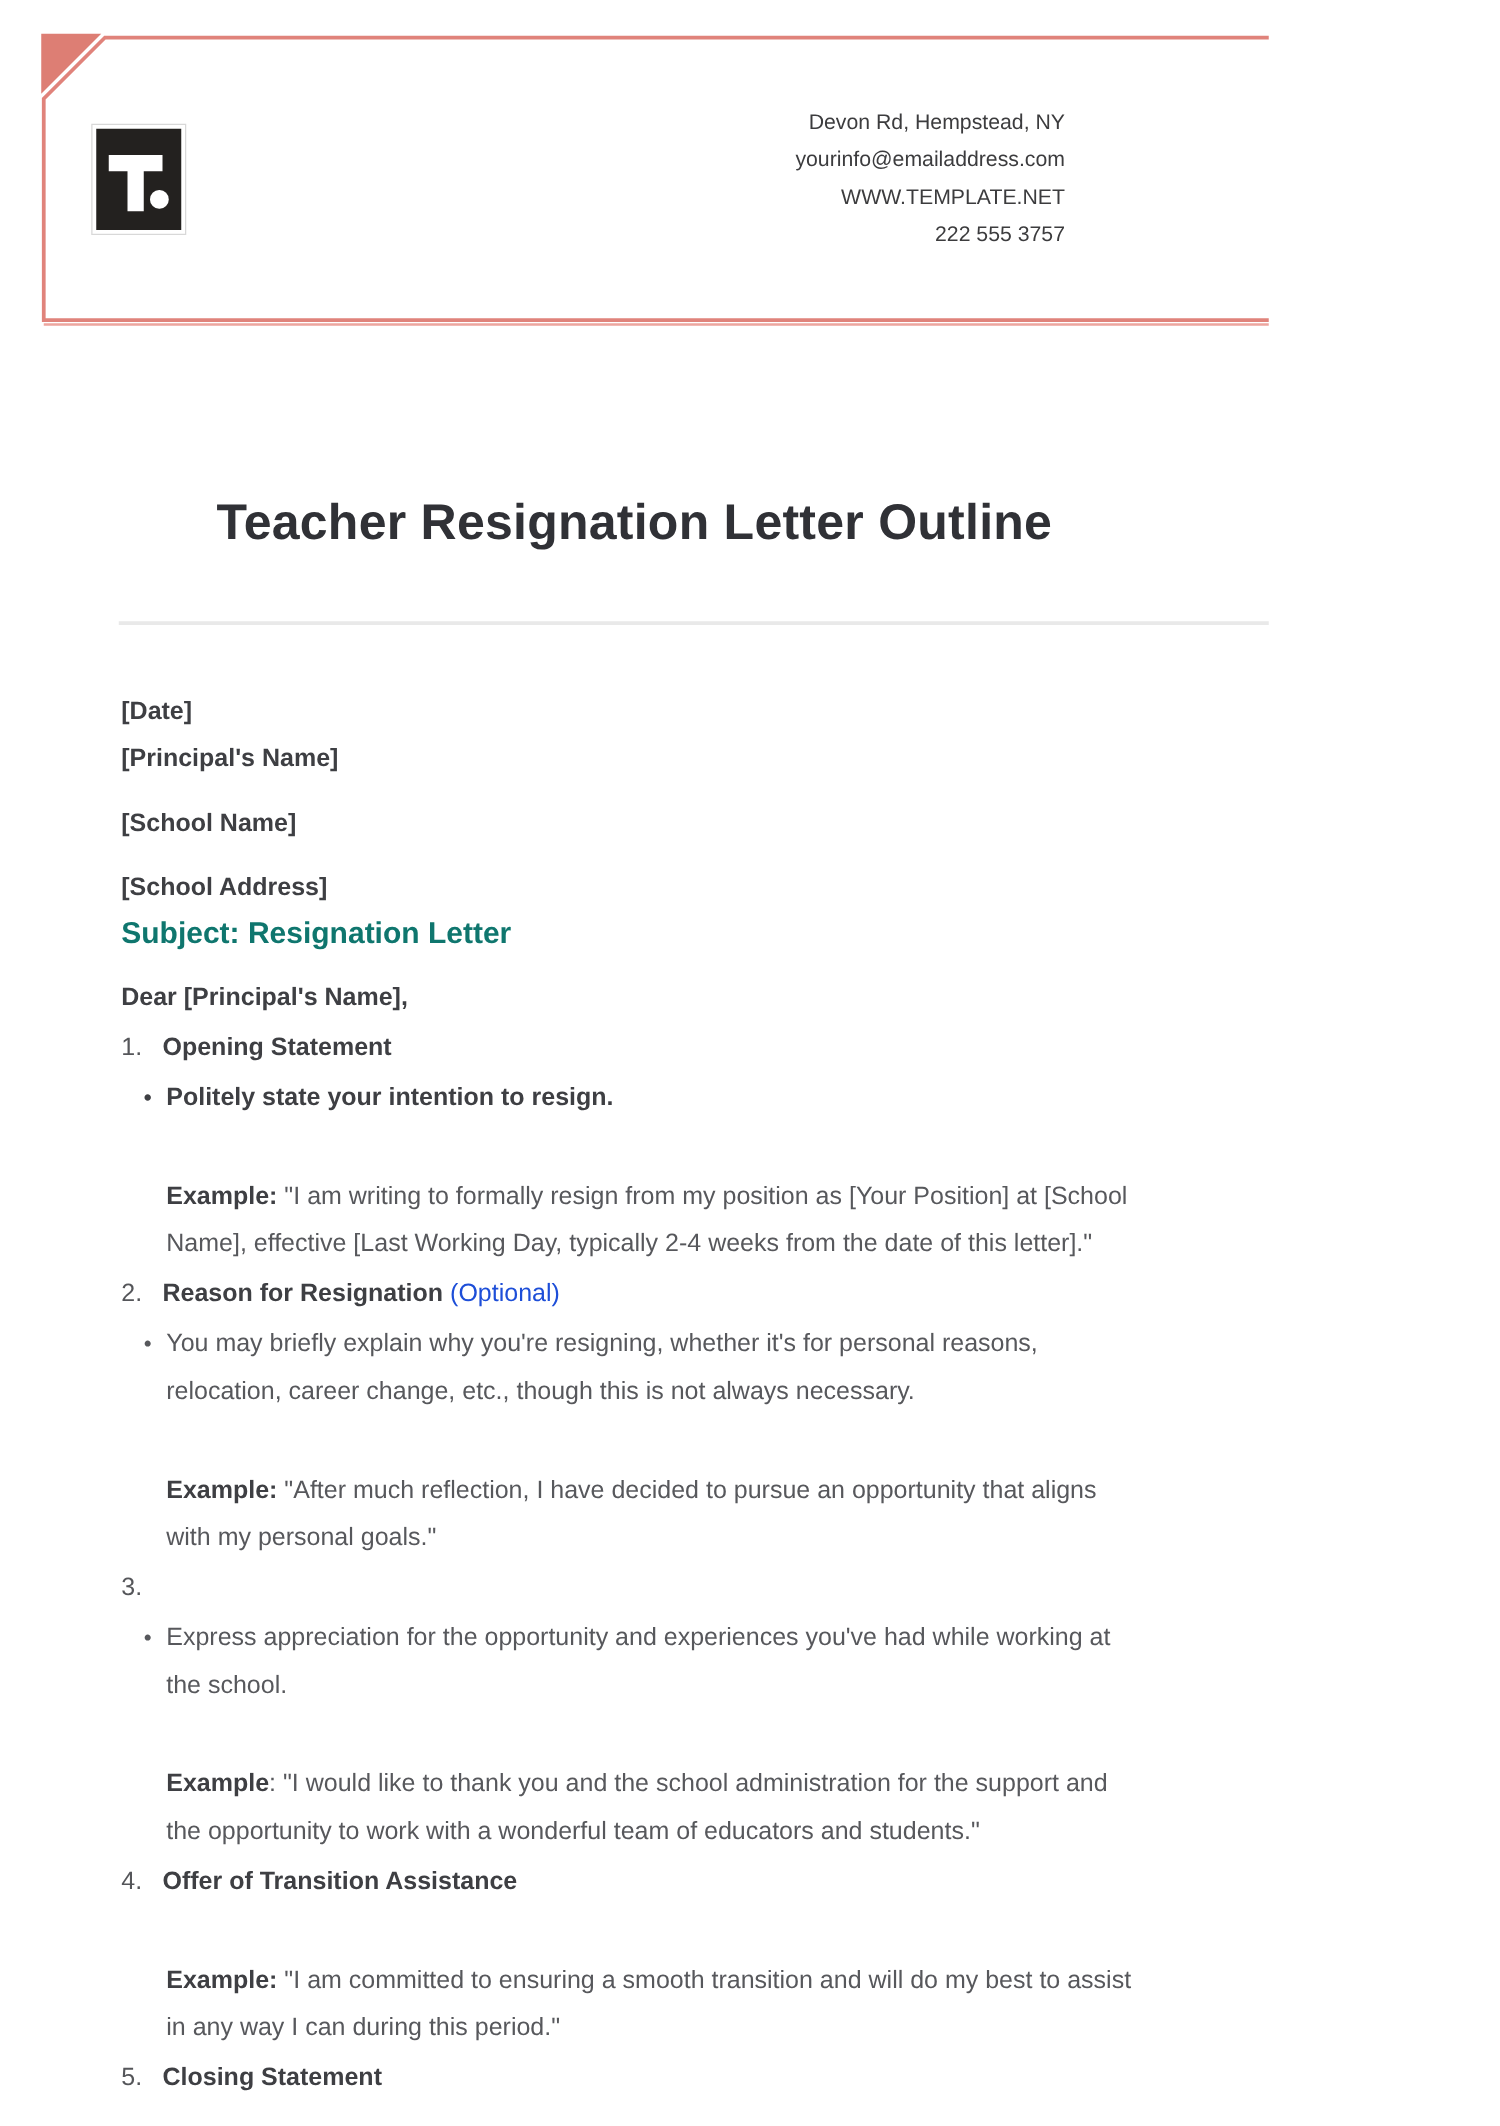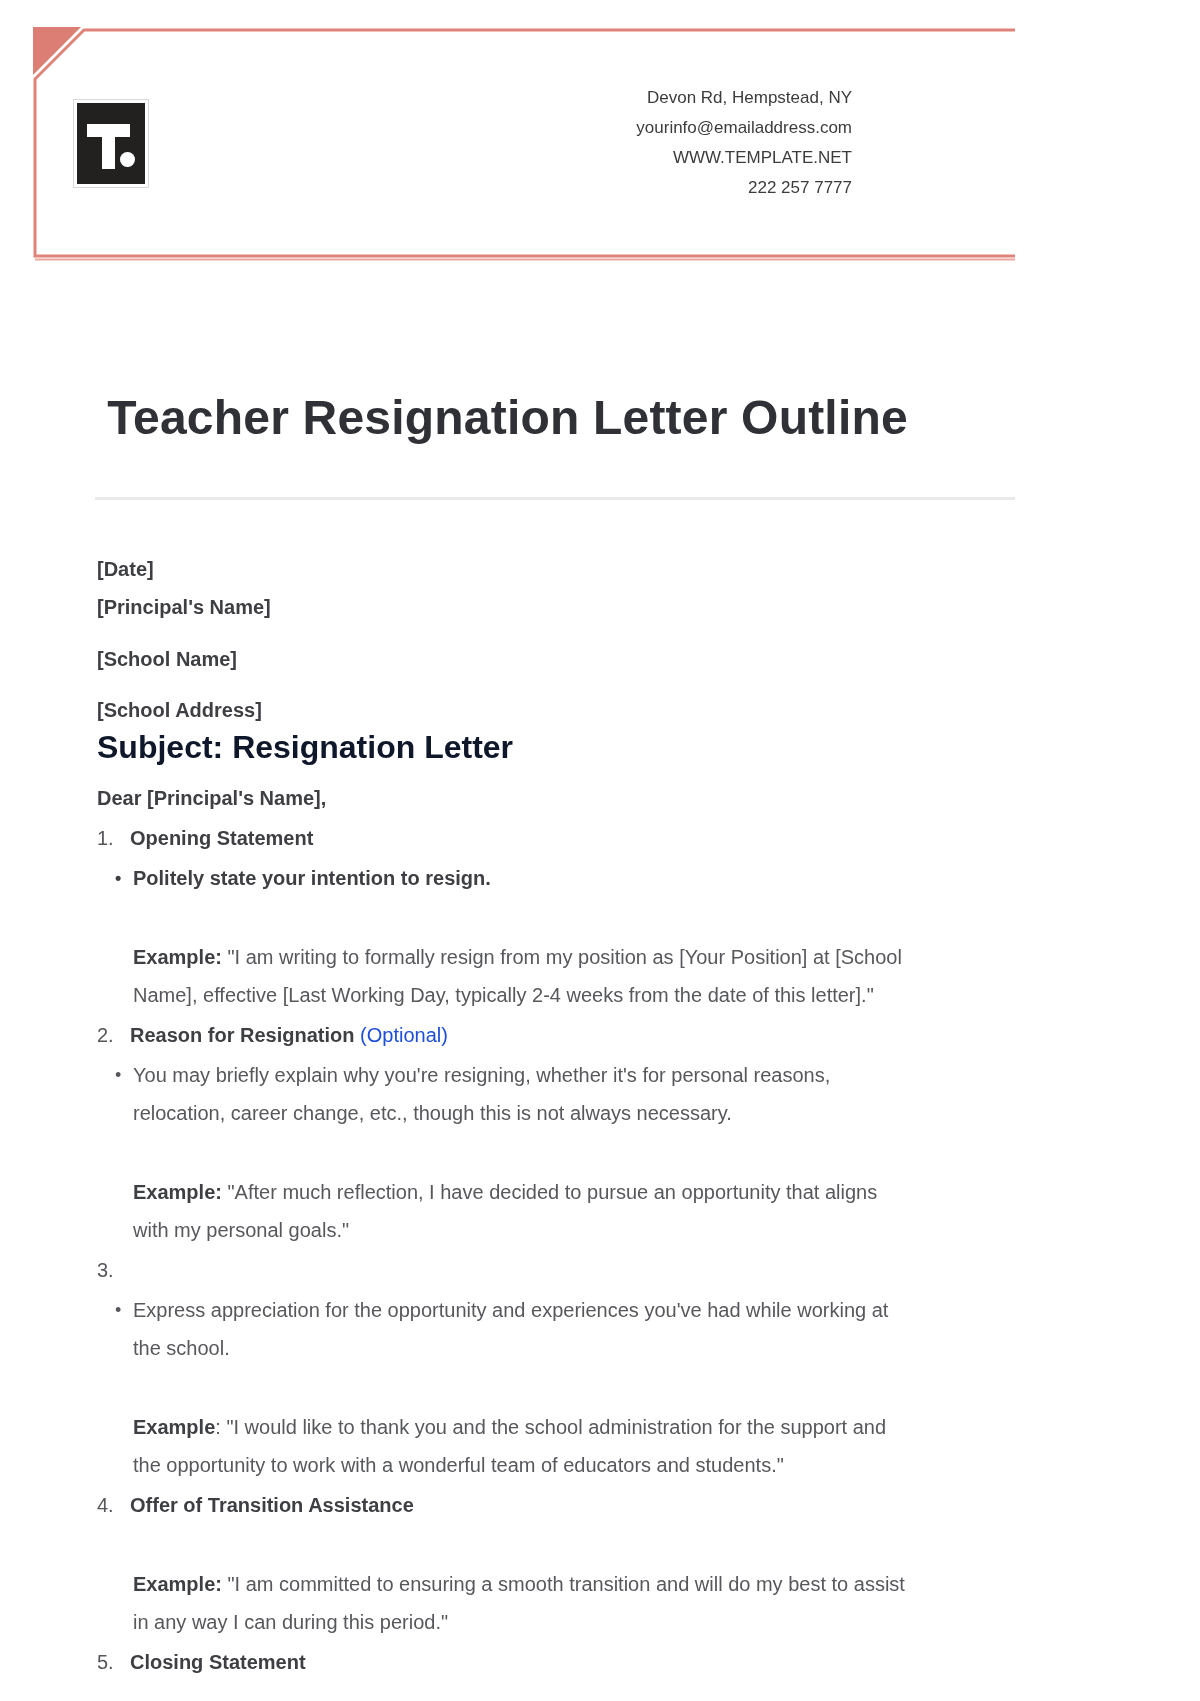--- a/index.html
+++ b/index.html
@@ -34,43 +34,43 @@
     position:absolute; right:163px; top:83px;
     text-align:right;
     font-size:17px; line-height:30px;
     color:#3c3c3e;
   }
 
   
   .doc-title {
     position:absolute; left:0; top:394px; width:100%;
     text-align:center;
-    font-size:48px; font-weight:700; line-height:48px;
+    font-size:40px; font-weight:700; line-height:48px;
     color:#303136;
     letter-spacing:0.2px;
   }
   .title-divider {
     position:absolute; left:95px; top:497px;
     width:1026px; height:3px;
     background:#e9e9e9;
   }
 
   
   .body-content {
     position:absolute; left:97px; top:550px;
     width:1018px;
     font-size:20px; line-height:38px;
     color:#57585c;
   }
   .meta-line { font-weight:700; color:#3e3f43; }
   .meta-line:nth-child(3) { margin-top:14px; }
   .meta-line:nth-child(4) { margin-top:13px; }
   .subject-line {
-    font-weight:700; color:#0f172a;
-    font-size:32px; line-height:36px;
+    font-weight:700; color:#0f766e;
+    font-size:24px; line-height:36px;
   }
   .salutation {
     margin-top:14px;
     font-weight:700; color:#3e3f43;
   }
 
   .outline-item .heading { display:flex; margin-top:2px; }
   .item-number { min-width:33px; color:#55565a; font-weight:400; }
   .item-title  { font-weight:700; color:#3e3f43; white-space:pre; }
   .item-suffix { font-weight:400; color:#1d4ed8; white-space:pre; }
@@ -111,21 +111,21 @@
       <div class="logo-tbar"></div>
       <div class="logo-tstem"></div>
       <div class="logo-tdot"></div>
     </div>
   </div>
 
   <div class="contact">
     <div>Devon Rd, Hempstead, NY</div>
     <div>yourinfo@emailaddress.com</div>
     <div>WWW.TEMPLATE.NET</div>
-    <div>222 257 7777</div>
+    <div>222 555 3757</div>
   </div>
 
   <div class="doc-title">Teacher Resignation Letter Outline</div>
   <div class="title-divider"></div>
 
   <div class="body-content">
     <div class="meta-line">[Date]</div>
     <div class="meta-line">[Principal's Name]</div>
     <div class="meta-line">[School Name]</div>
     <div class="meta-line">[School Address]</div>

